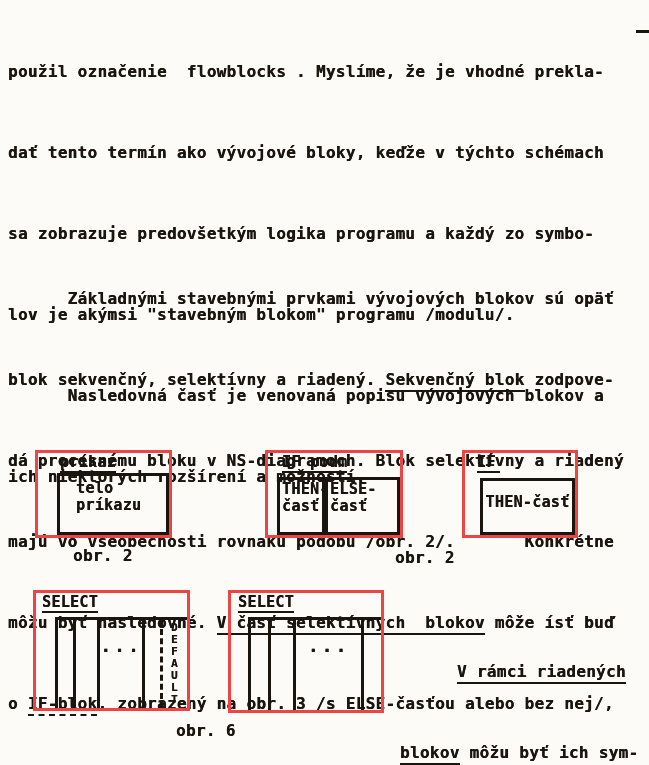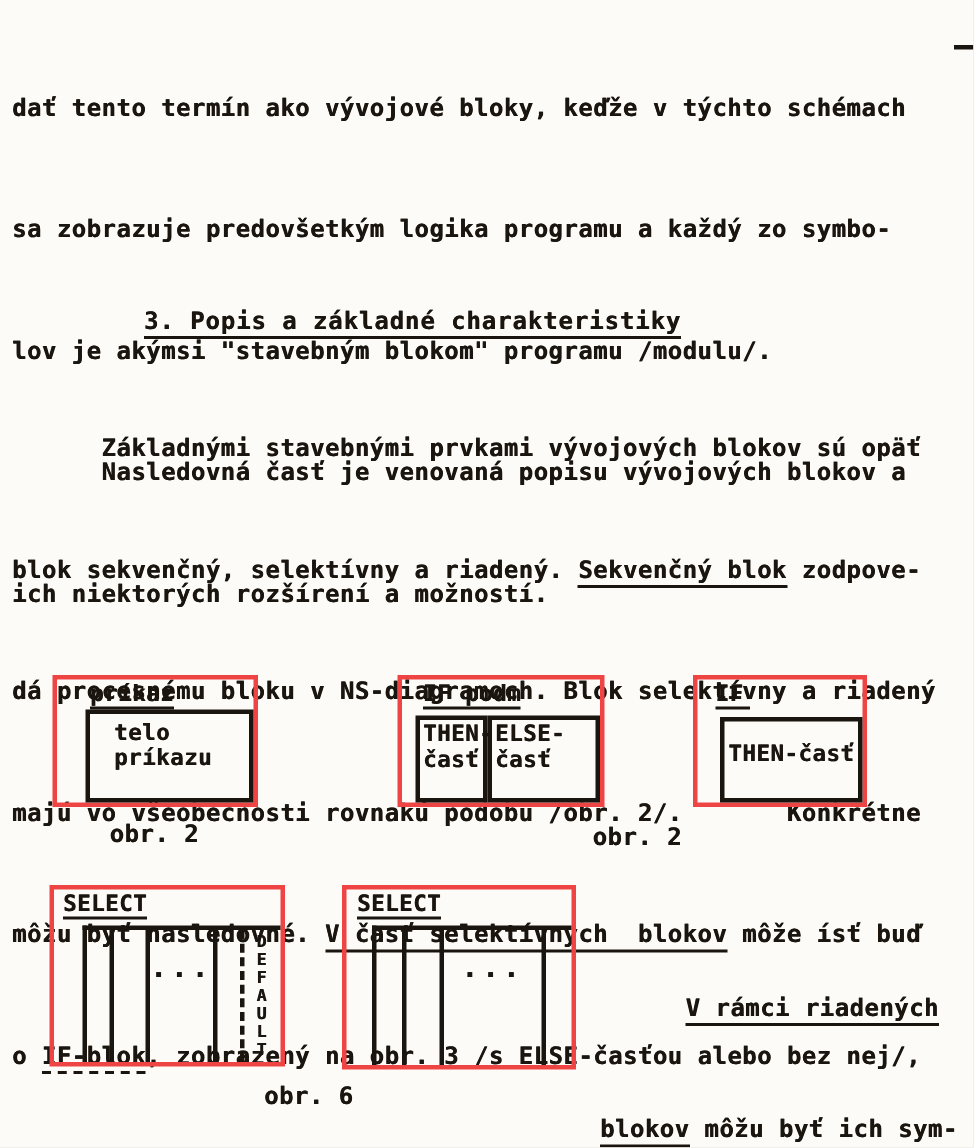--- a/index.html
+++ b/index.html
@@ -74,30 +74,28 @@
   .cap4{left:176px;top:721px;}
 
   .artifact{position:absolute;left:636px;top:30px;width:13px;height:3px;background:#1b150f;}
 </style>
 </head>
 <body>
 
 <div class="page">
 
   <div class="txt p1">
+    <div class="ln">použil označenie  flowblocks . Myslíme, že je vhodné prekla-</div>
     <div class="ln">dať tento termín ako vývojové bloky, keďže v týchto schémach</div>
     <div class="ln">sa zobrazuje predovšetkým logika programu a každý zo symbo-</div>
     <div class="ln">lov je akýmsi "stavebným blokom" programu /modulu/.</div>
     <div class="ln">      Nasledovná časť je venovaná popisu vývojových blokov a</div>
     <div class="ln">ich niektorých rozšírení a možností.</div>
   </div>
 
-  <div class="heading">
-    <span class="us">3. Popis a základné charakteristiky</span>
-  </div>
 
   <div class="txt p2">
     <div class="ln">      Základnými stavebnými prvkami vývojových blokov sú opäť</div>
     <div class="ln"><span>blok sekvenčný, selektívny a riadený. </span><span class="us">Sekvenčný blok</span><span> zodpove-</span></div>
     <div class="ln">dá procesnému bloku v NS-diagramoch. Blok selektívny a riadený</div>
     <div class="ln">majú vo všeobecnosti rovnakú podobu /obr. 2/.       Konkrétne</div>
     <div class="ln"><span>môžu byť nasledovné. </span><span class="us">V časť selektívnych  blokov</span><span> môže ísť buď</span></div>
     <div class="ln"><span>o </span><span class="ud">IF-blok</span><span>, zobrazený na obr. 3 /s ELSE-časťou alebo bez nej/,</span></div>
     
     

